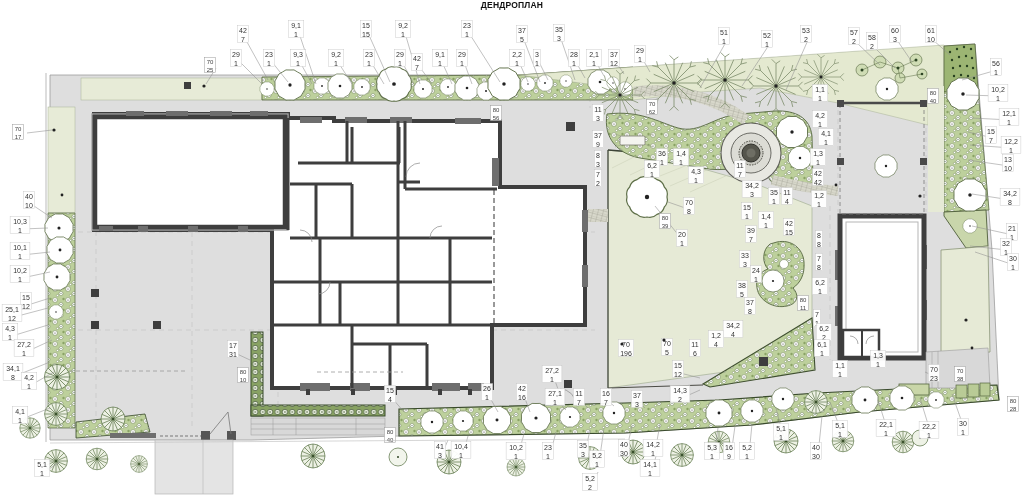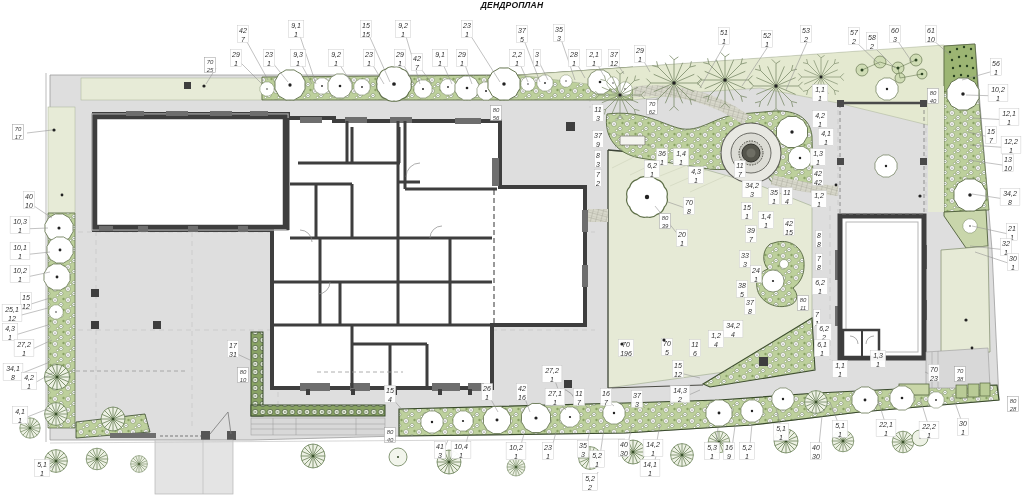--- a/index.html
+++ b/index.html
@@ -1,16 +1,16 @@
 <!DOCTYPE html>
 <html><head>
 <meta charset="utf-8">
 <style>
 html,body{margin:0;padding:0;background:#fff;}
-#plan{position:relative;width:1024px;height:495px;overflow:hidden;font-style:italic;}
+#plan{position:relative;width:1024px;height:495px;overflow:hidden;}
 text{font-family:"Liberation Sans",sans-serif;}
 .lb{font-size:7px;fill:#333;text-anchor:middle;}
 .bx{font-size:6px;fill:#444;text-anchor:middle;}
 .ttl{font-size:8.5px;font-weight:bold;fill:#111;letter-spacing:0.2px;text-anchor:middle;}
 </style>
 </head>
 <body>
 <div id="plan">
 <svg width="1024" height="495" viewBox="0 0 1024 495" xmlns="http://www.w3.org/2000/svg">
 <defs>

